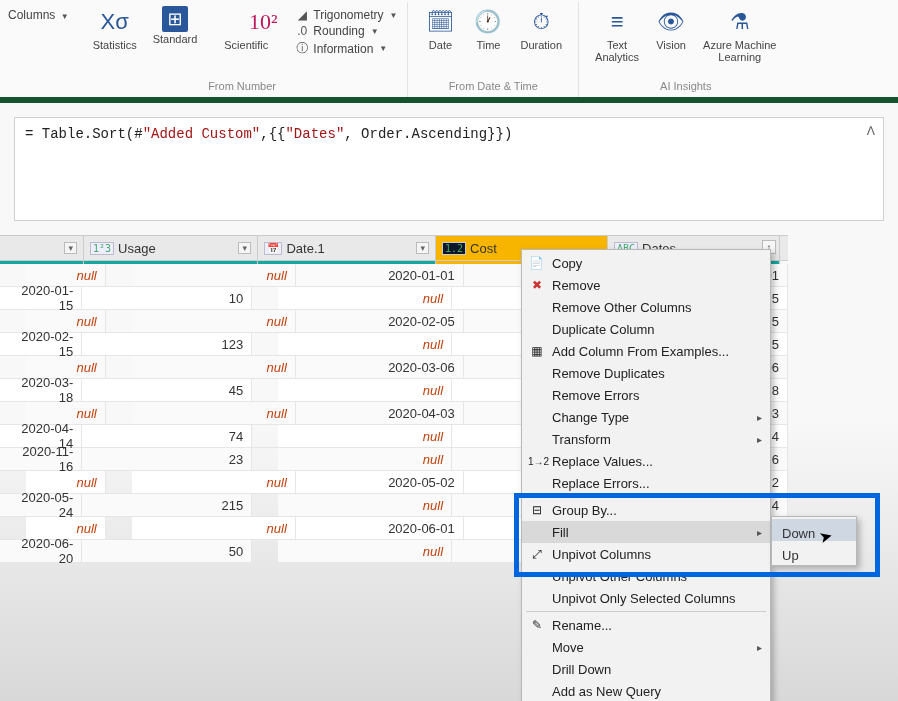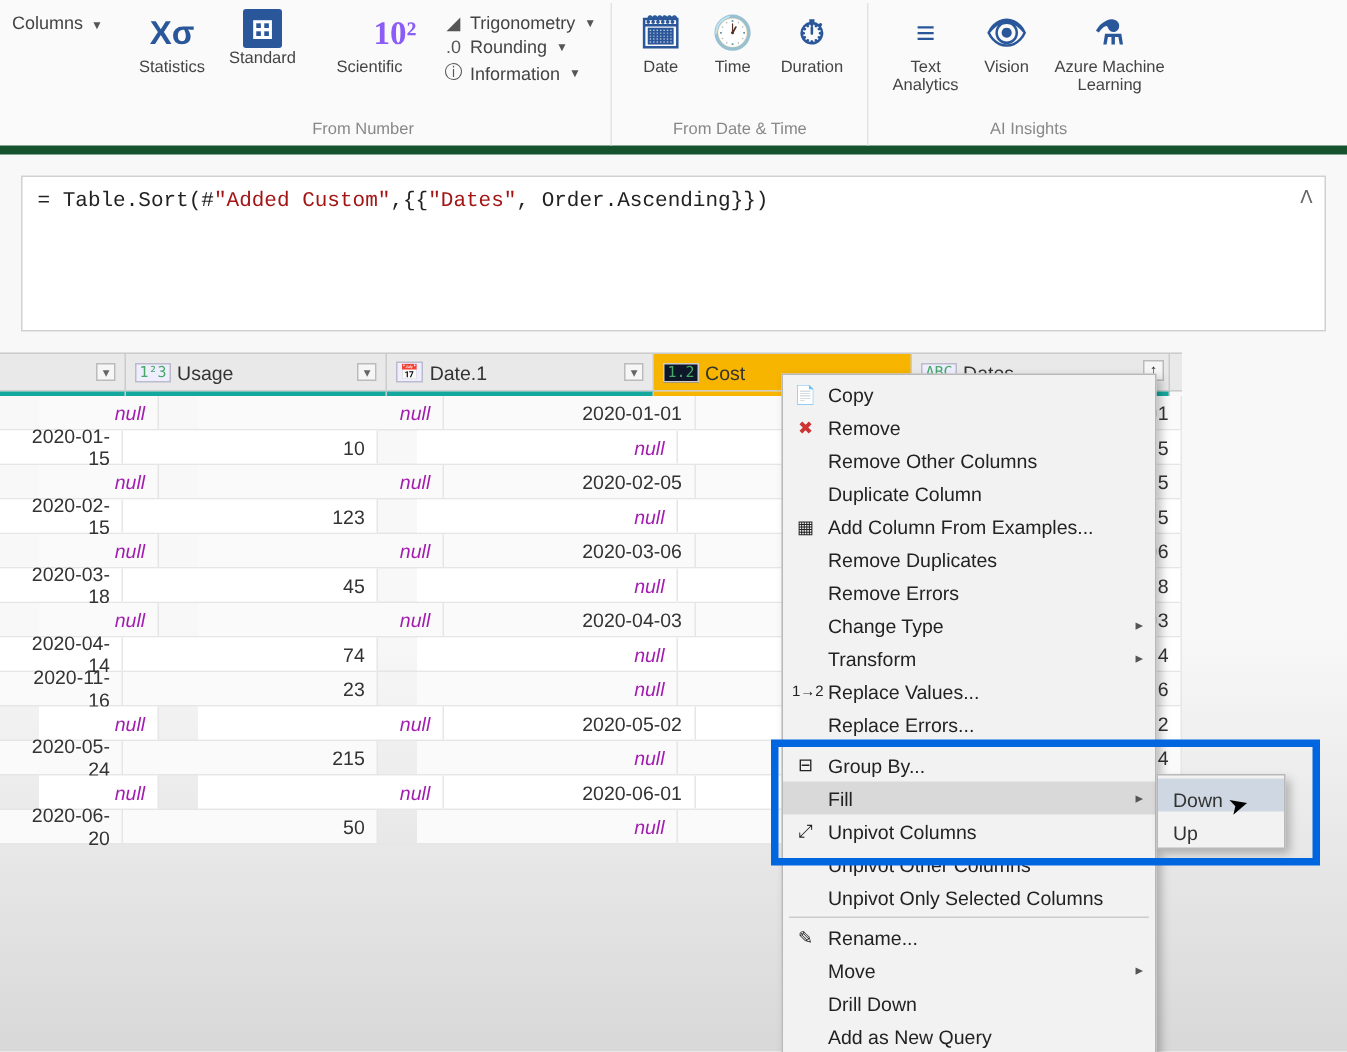--- a/index.html
+++ b/index.html
@@ -58,21 +58,20 @@
     min-width: 42px;
   }
   .ribbon-btn .icon {
     width: 32px;
     height: 32px;
     display: flex;
     align-items: center;
     justify-content: center;
     font-size: 22px;
     color: #2a579a;
-    font-weight: bold;
   }
   .ribbon-btn .lbl {
     font-size: 11px;
     color: #444;
     margin-top: 1px;
     text-align: center;
   }
   .ribbon-small-list {
     display: flex;
     flex-direction: column;
@@ -164,21 +163,21 @@
   .grid-body .gcell {
     border-right: 1px solid #e6e6e6;
     padding: 3px 8px;
     text-align: right;
     color: #333;
     background:#fff;
     display:flex;
     align-items:center;
     justify-content:flex-end;
   }
-  .grid-body .gcell.null { color:#a21caf; font-style: italic; margin-left: 26px; }
+  .grid-body .gcell.null { color:#c2410c; font-style: italic; margin-left: 26px; }
   .grid-body .grow:nth-child(odd) .gcell { background:#fafafa; }
   .grid-body .gcell.col0 { justify-content:flex-end; }
   .grid-body .gcell.col3 { background:#fff; }
   
   .ctx {
     position: absolute;
     left: 521px;
     top: 249px;
     width: 250px;
     background: #f2f2f2;
@@ -266,21 +265,21 @@
     <div class="ribbon-group-items">
       <div class="ribbon-btn">
         <div class="icon">Χσ</div>
         <div class="lbl">Statistics</div>
       </div>
       <div class="ribbon-btn">
         <div class="icon" style="font-size:18px;background:#2a579a;color:#fff;width:26px;height:26px;border-radius:2px;">⊞</div>
         <div class="lbl">Standard</div>
       </div>
       <div class="ribbon-btn">
-        <div class="icon" style="color:#8b5cf6;font-family:serif;margin-left:34px;">10²</div>
+        <div class="icon" style="color:#be185d;font-family:serif;margin-left:34px;">10²</div>
         <div class="lbl">Scientific</div>
       </div>
       <div class="ribbon-small-list">
         <div class="ribbon-small">
           <span class="si">◢</span>
           <span>Trigonometry</span>
           <span class="caret">▼</span>
         </div>
         <div class="ribbon-small">
           <span class="si">.0</span>

